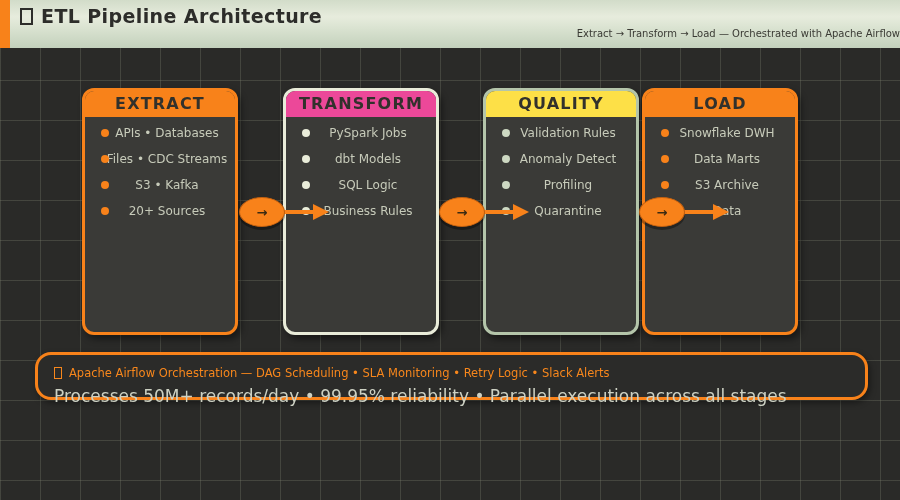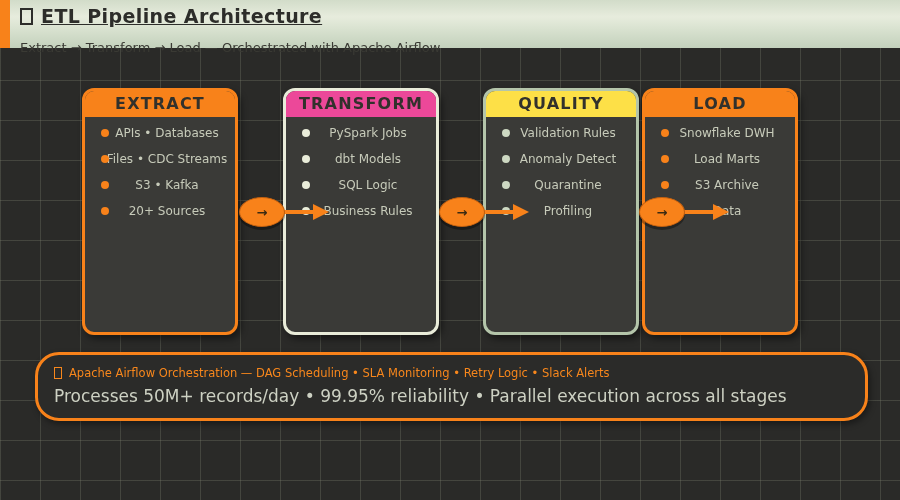--- a/index.html
+++ b/index.html
@@ -28,23 +28,23 @@
     background: linear-gradient(180deg, #d2dcc9 0%, #e7ecdd 35%, #d9e2d0 60%, #c3d1bc 100%);
     border-left: 10px solid #f8821a;
     padding: 5px 0 0 10px;
   }
   .title-row { display: flex; align-items: center; gap: 8px; }
   .tofu {
     display: inline-block; width: 13px; height: 17px;
     border: 2px solid #2d2d2a; margin-top: 1px;
   }
   .title {
-    font-size: 19px; font-weight: bold; color: #2d2d2a; letter-spacing: 0.4px; text-decoration: underline;
-  }
-  .subtitle { font-size: 13px; color: #3a3a34; margin-top: 13px; }
+    font-size: 19px; font-weight: bold; color: #2d2d2a; letter-spacing: 0.4px;
+  }
+  .subtitle { font-size: 10px; color: #3a3a34; margin-top: 1px; text-align: right; }
 
   
   .card {
     position: absolute; top: 88px; width: 156px; height: 247px;
     border-radius: 12px; border: 3px solid;
     background: #3a3a37;
     box-shadow: 3px 4px 7px rgba(0,0,0,0.45);
     overflow: hidden;
   }
   .card-header {
@@ -91,22 +91,22 @@
   .pill {
     position: absolute; left: 0; top: 2px; width: 46px; height: 30px;
     background: #f8821a; border: 1px solid #c05f10; border-radius: 50%;
     box-shadow: 0 3px 0 rgba(0,0,0,0.35);
     display: flex; align-items: center; justify-content: center;
     font-size: 13px; color: #3a2a12; font-weight: bold;
   }
 
   
   .footer {
-    position: absolute; left: 35px; top: 352px; width: 833px; height: 69px;
-    background: #2b2b29; border: 3px solid #f8821a; border-radius: 24px;
+    position: absolute; left: 35px; top: 352px; width: 833px; height: 48px;
+    background: #2b2b29; border: 3px solid #f8821a; border-radius: 16px;
     padding: 11px 16px 12px 16px;
     box-shadow: 2px 3px 6px rgba(0,0,0,0.4);
   }
   .footer-line1 {
     display: flex; align-items: center; gap: 7px;
     color: #f8871c; font-size: 11.5px;
   }
   .footer-tofu {
     display: inline-block; width: 8px; height: 12px;
     border: 1.5px solid #f8871c;
@@ -178,39 +178,39 @@
       <li class="card-item">
         <span class="bullet"></span>
         <span class="item-label">Validation Rules</span>
       </li>
       <li class="card-item">
         <span class="bullet"></span>
         <span class="item-label">Anomaly Detect</span>
       </li>
       <li class="card-item">
         <span class="bullet"></span>
+        <span class="item-label">Profiling</span>
+      </li>
+      <li class="card-item">
+        <span class="bullet"></span>
         <span class="item-label">Quarantine</span>
-      </li>
-      <li class="card-item">
-        <span class="bullet"></span>
-        <span class="item-label">Profiling</span>
       </li>
     </ul>
   </div>
 
   <div class="card card-load accent-orange">
     <div class="card-header">LOAD</div>
     <ul class="card-items">
       <li class="card-item">
         <span class="bullet"></span>
         <span class="item-label">Snowflake DWH</span>
       </li>
       <li class="card-item">
         <span class="bullet"></span>
-        <span class="item-label">Load Marts</span>
+        <span class="item-label">Data Marts</span>
       </li>
       <li class="card-item">
         <span class="bullet"></span>
         <span class="item-label">S3 Archive</span>
       </li>
       <li class="card-item">
         <span class="bullet"></span>
         <span class="item-label">Data</span>
       </li>
     </ul>

